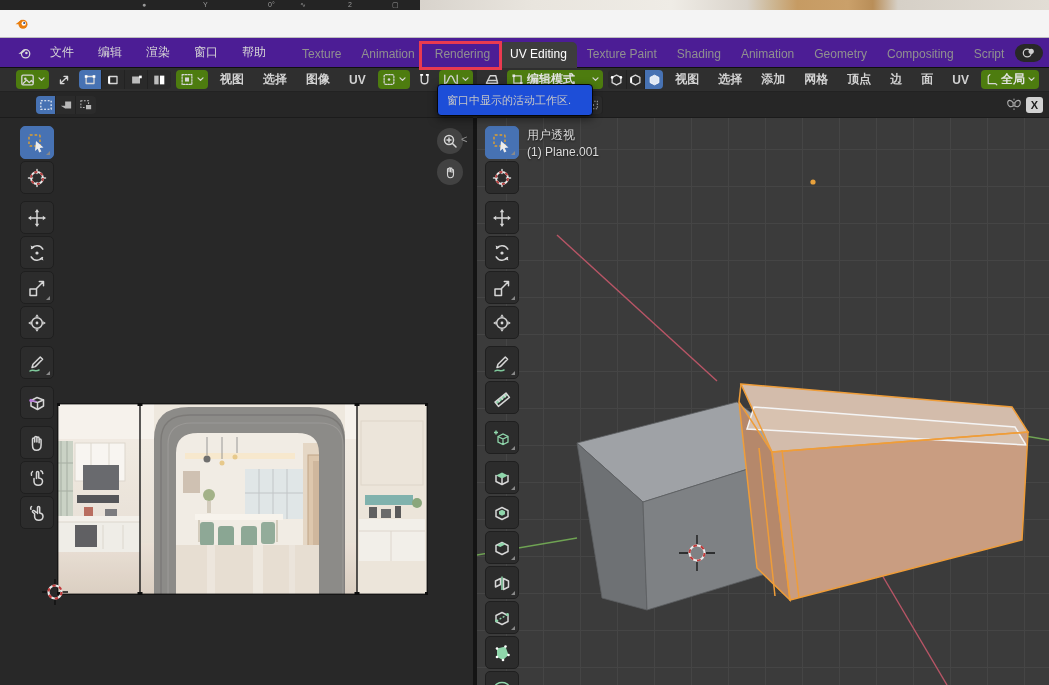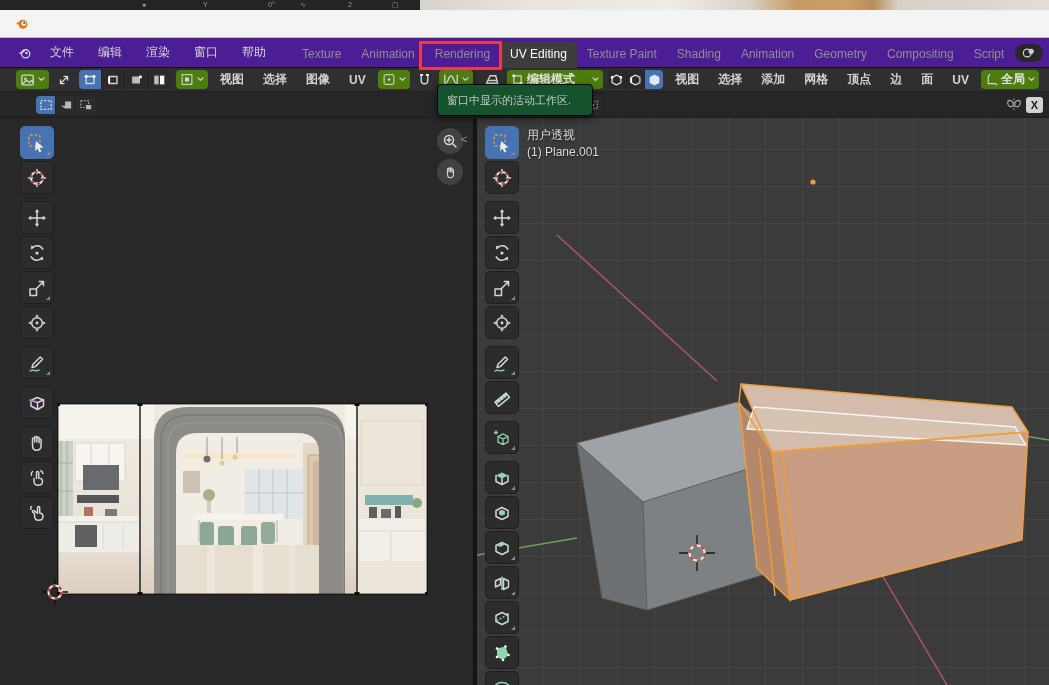--- a/index.html
+++ b/index.html
@@ -72,21 +72,21 @@
   .tbtn.gap{margin-top:5px;}
   .corner:after{content:"";position:absolute;right:3px;bottom:3px;border-left:4px solid transparent;border-bottom:4px solid #8a8a8a;}
 
   .circle-btn{position:absolute;width:26px;height:26px;border-radius:50%;background:rgba(70,70,70,.85);
     display:flex;align-items:center;justify-content:center;}
   .collapse{position:absolute;left:461px;top:15px;color:#9a9a9a;font-size:11px;}
 
   .vp-text{position:absolute;left:50px;font-size:12px;color:#dcdcdc;text-shadow:0 1px 2px rgba(0,0,0,.7);text-align:right;}
   .ic{stroke:#d6d6d6;fill:none;stroke-width:1.5;stroke-linecap:round;stroke-linejoin:round;}
 
-  .tooltip{position:absolute;left:437px;top:84px;width:156px;height:32px;background:#14532d;
+  .tooltip{position:absolute;left:437px;top:84px;width:156px;height:32px;background:#1d4ed8;
     border:1px solid #060606;border-radius:4px;z-index:90;display:flex;align-items:center;
     padding-left:9px;font-size:11px;color:#c6c6c6;box-shadow:0 3px 8px rgba(0,0,0,.5);white-space:nowrap;}
 </style>
 </head>
 <body>
 
 <div class="screen">
 
   <div class="top-strip">
     <span class="ts-glyph" style="left:142px">●</span>

